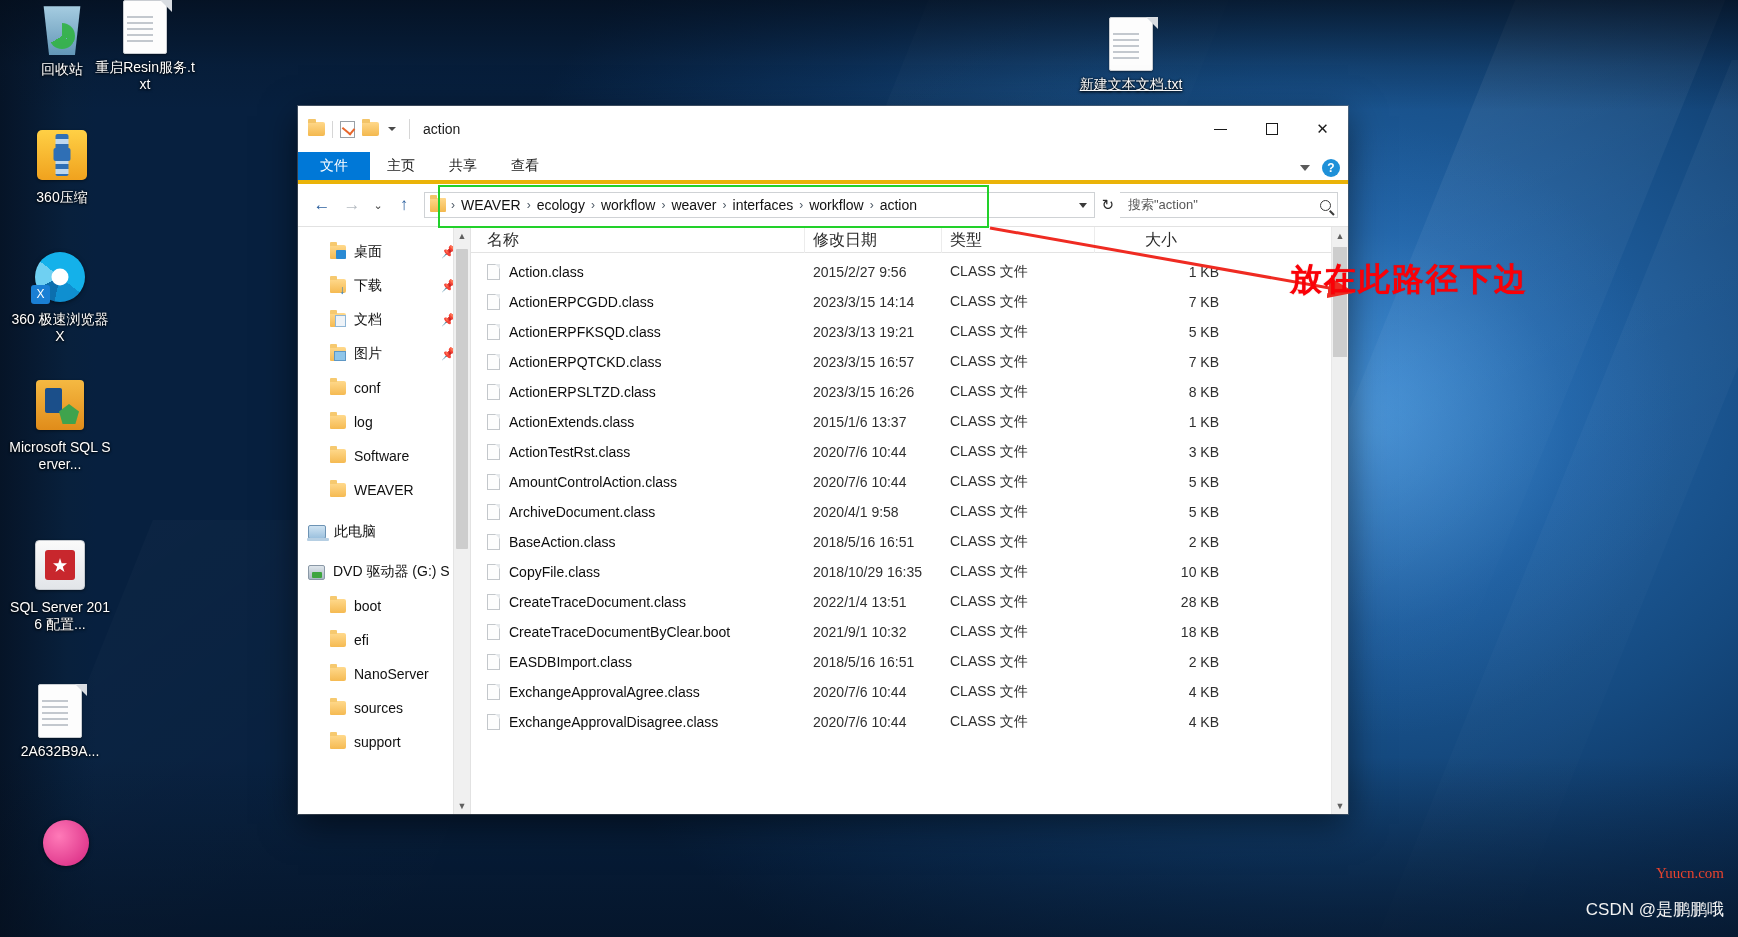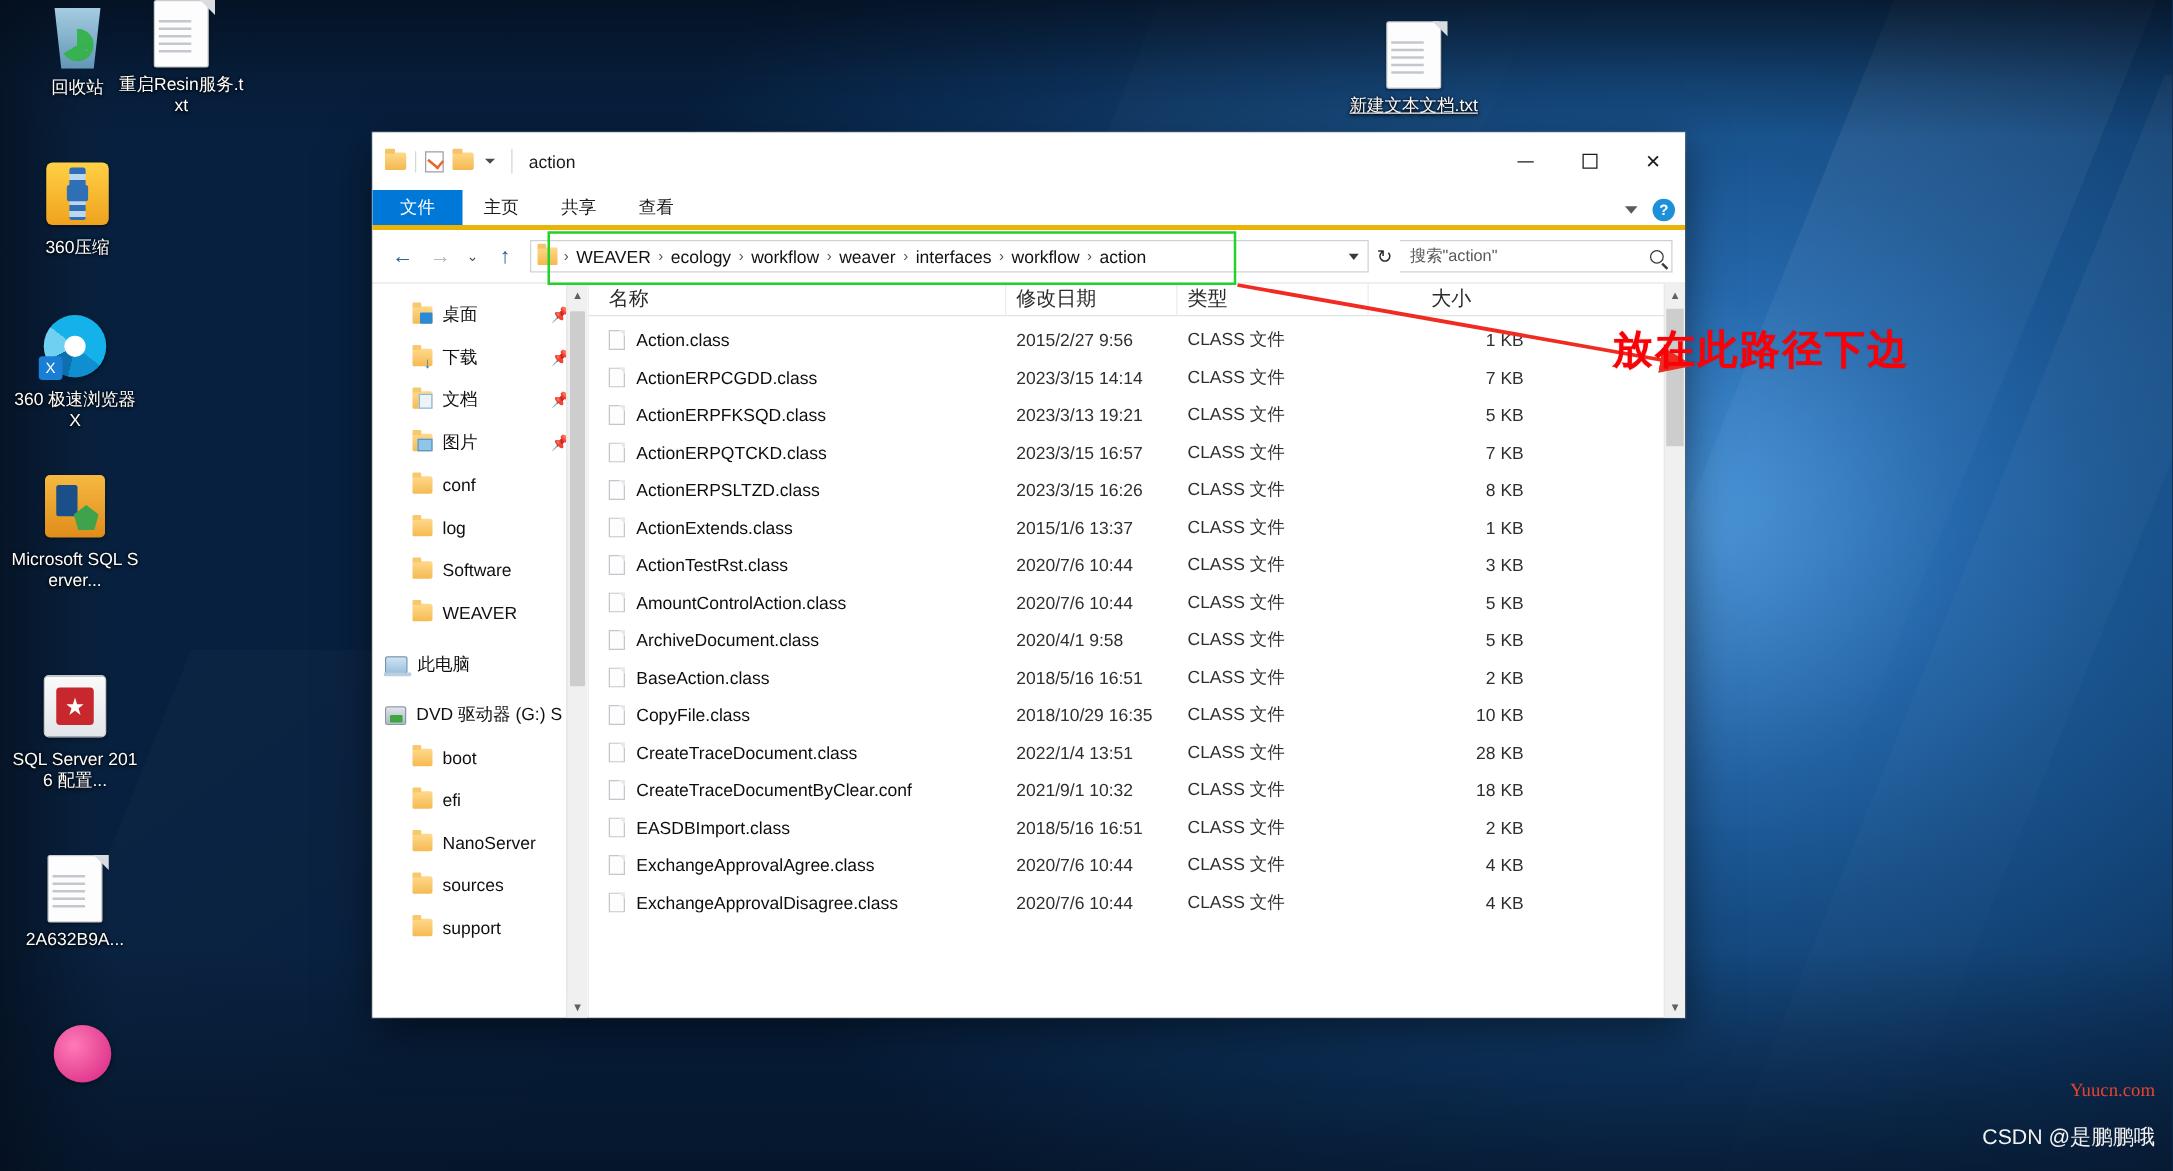--- a/index.html
+++ b/index.html
@@ -954,21 +954,21 @@
               <span class="f-file"></span>
               <span>CreateTraceDocument.class</span>
             </div>
           <div class="cell c-date">2022/1/4 13:51</div>
           <div class="cell c-type">CLASS 文件</div>
           <div class="cell c-size">28 KB</div>
         </div>
         <div class="frow">
           <div class="cell c-name">
               <span class="f-file"></span>
-              <span>CreateTraceDocumentByClear.conf</span>
+              <span>CreateTraceDocumentByClear.boot</span>
             </div>
           <div class="cell c-date">2021/9/1 10:32</div>
           <div class="cell c-type">CLASS 文件</div>
           <div class="cell c-size">18 KB</div>
         </div>
         <div class="frow">
           <div class="cell c-name">
               <span class="f-file"></span>
               <span>EASDBImport.class</span>
             </div>

